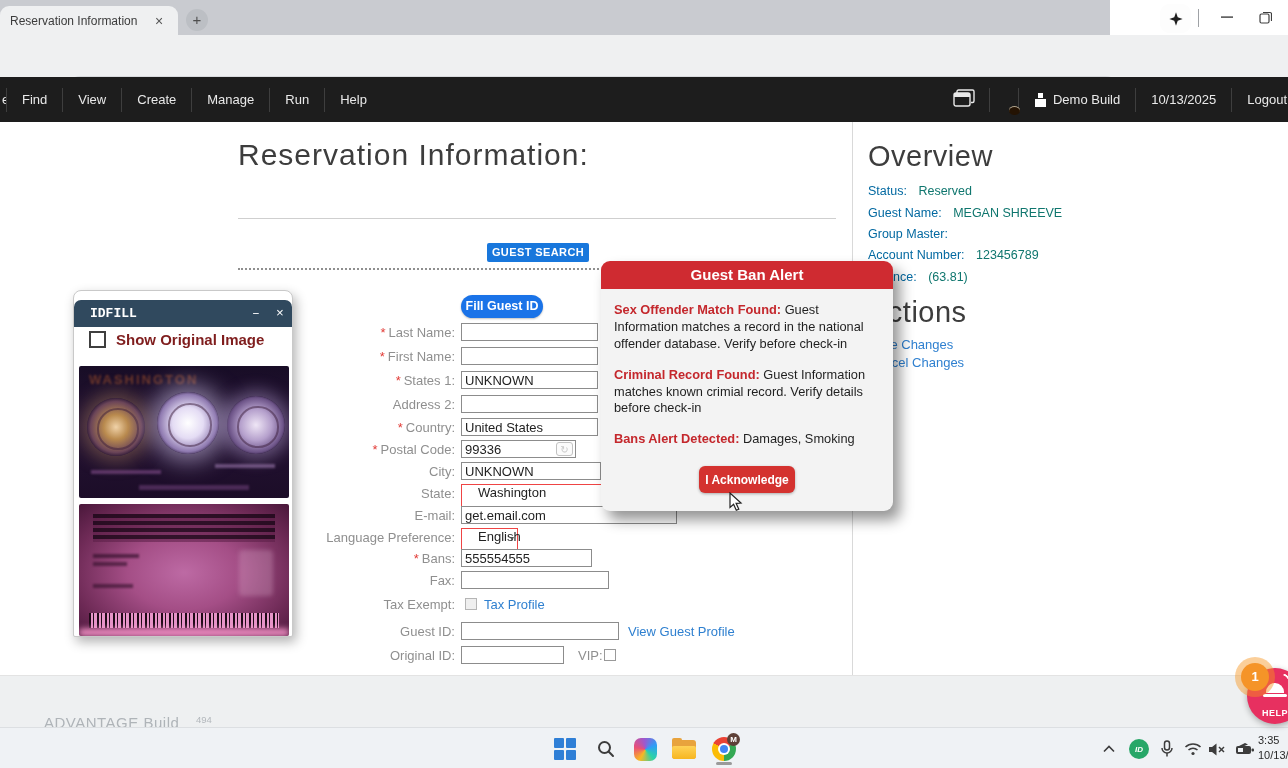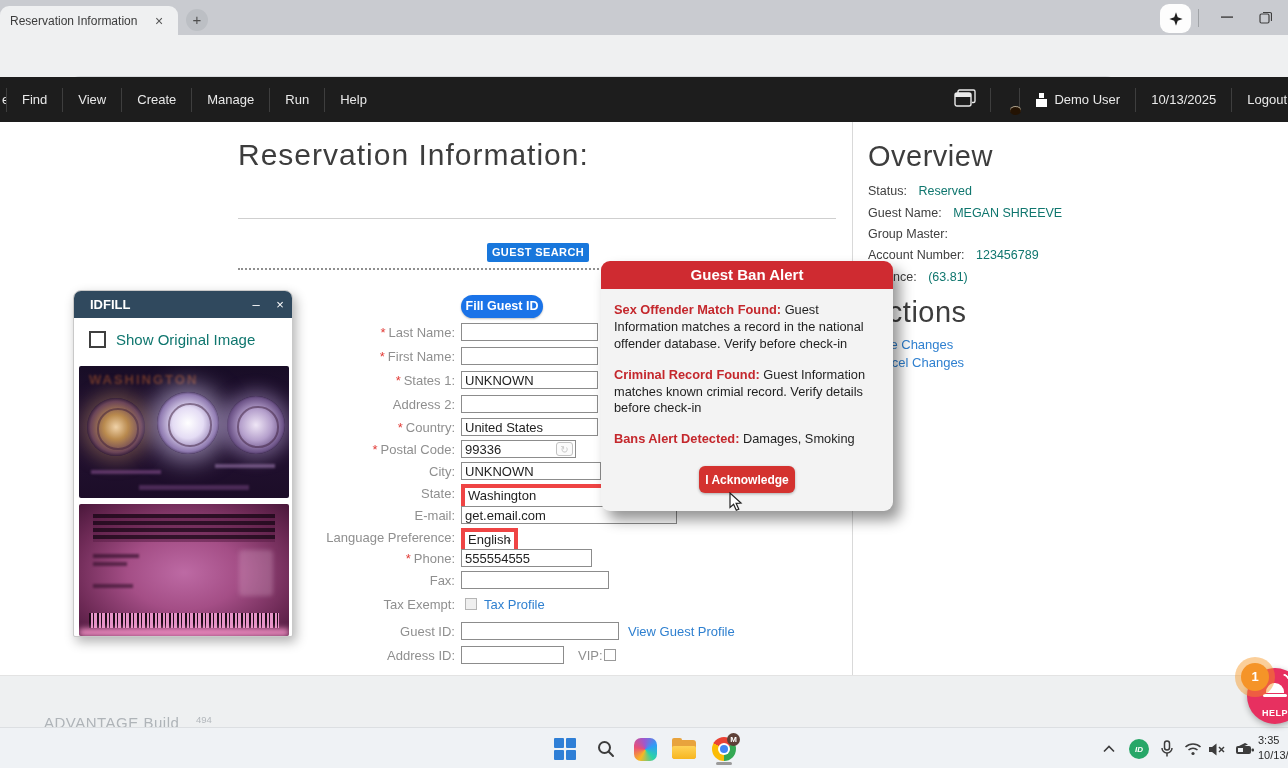--- a/index.html
+++ b/index.html
@@ -2,21 +2,21 @@
 <html><head>
 <meta charset="utf-8">
 <style>
   * { margin:0; padding:0; box-sizing:border-box; }
   html,body { background:#555; }
   .screen { position:relative; width:1288px; height:768px; overflow:hidden;
     font-family:"Liberation Sans", sans-serif; background:#fff; }
   .abs { position:absolute; }
 
   
-  .tabstrip { left:0; top:0; width:1288px; height:35px; background:#c9cbd0; }
+  .tabstrip { left:0; top:0; width:1110px; height:35px; background:#c9cbd0; }
   .btab { left:0; top:6px; width:178px; height:29px; background:#eff0f1;
     border-radius:9px 9px 0 0; display:flex; align-items:center; padding:0 10px; }
   .btab-title { font-size:12px; color:#3c3c3c; white-space:nowrap; overflow:hidden; flex:1; }
   .btab-close { color:#555; font-size:14px; width:18px; text-align:center; cursor:default; }
   .newtab { left:186px; top:9px; width:22px; height:22px; border-radius:50%;
     background:#bcbfc4; color:#4e4e4e; font-size:15px; text-align:center; line-height:21px; }
   .winbtn { top:0; height:34px; display:flex; align-items:center; justify-content:center; color:#3f3f3f; }
   .sparkle-box { left:1160px; top:4px; width:31px; height:29px; background:#fdfdfd; border-radius:9px;
     display:flex; align-items:center; justify-content:center; }
   .strip-sep { left:1198px; top:9px; width:1px; height:18px; background:#9fa2a6; }
@@ -61,39 +61,39 @@
   .btn-fill { left:461px; top:295px; width:82px; height:23px; background:#1a73e8; color:#fff;
     font-size:12.5px; font-weight:bold; text-align:center; line-height:23px; border-radius:13px;
     box-shadow:0 1px 2px rgba(0,0,0,.25); }
 
   
   .flab { position:absolute; left:0; width:455px; text-align:right; font-size:13px; color:#8f8f8f; top:0; }
   .req { color:#e23b36; margin-right:3px; }
   .fin { position:absolute; top:-2px; height:18px; border:1px solid #8c8c8c; background:#fff;
     font-family:"Liberation Sans",sans-serif; font-size:13px; color:#222; padding:0 3px; }
   .frow { position:absolute; left:0; height:20px; width:900px; }
-  .combo { position:absolute; top:-2px; height:32px; border:4px solid #ef4444; background:#fff;
-    font-size:13px; color:#222; padding:0 3px; line-height:16px; }
+  .combo { position:absolute; top:-2px; height:32px; border:1px solid #ef4444; background:#fff;
+    font-size:13px; color:#222; padding:0 16px; line-height:16px; }
   .combo .arr { position:absolute; right:3px; top:2px; font-size:8px; color:#555; }
   .link { color:#2f80d0; font-size:13px; cursor:pointer; }
   .cb { position:absolute; width:12px; height:12px; border:1px solid #999; background:#fff; top:1px; }
   .cb.dis { background:#efefef; border-color:#b5b5b5; }
   .postal-refresh { position:absolute; left:556px; top:0; width:17px; height:14px; border:1px solid #c2c2c2;
     border-radius:3px; color:#c9c9c9; font-size:10px; text-align:center; line-height:13px; background:#fbfbfb; }
 
   
   .idwin { left:73px; top:290px; width:220px; height:347px; background:#fff; border-radius:8px 8px 2px 2px;
     box-shadow:3px 5px 12px rgba(0,0,0,.3); z-index:30; border:1px solid #c9c9c9; }
-  .idbar { position:absolute; left:0; top:0; width:100%; height:27px; background:#30495e;
-    border-radius:7px 7px 0 0; color:#fff; display:flex; align-items:center; }
+  .idbar { position:absolute; left:0; top:9px; width:100%; height:27px; background:#30495e;
+    border-radius:7px 7px 0 0; color:#fff; display:flex; align-items:center;font-family:Liberation Mono, monospace; }
   .idbar .t { font-size:13px; font-weight:bold; margin-left:16px; flex:1; }
   .idbar .wb { width:24px; text-align:center; font-size:13px; }
   .idcheckrow { position:absolute; left:15px; top:40px; display:flex; align-items:center; }
   .idcb { width:17px; height:17px; border:2px solid #3f3f3f; background:#fff; margin-right:10px; }
-  .idcheckrow .cl { font-size:15px; font-weight:400; color:#0f766e; }
+  .idcheckrow .cl { font-size:15px; font-weight:700; color:#7f1d1d; }
   .uv1 { position:absolute; left:5px; top:75px; width:210px; height:132px; border-radius:2px; overflow:hidden;
     background:linear-gradient(180deg,#180d26 0%, #241233 45%, #1c0d28 100%); }
   .uv1 .wa { position:absolute; left:10px; top:6px; font-size:13px; font-weight:bold; letter-spacing:2px;
     color:#7a3d2a; opacity:.85; filter:blur(1px); }
   .uv1 .dl { position:absolute; right:8px; top:9px; font-size:6px; color:#b06a35; opacity:.75; filter:blur(.6px); }
   .uv1 .sub { position:absolute; left:64px; top:22px; font-size:6px; color:#8a5a9a; opacity:.8; filter:blur(.6px); }
   .seal { position:absolute; border-radius:50%; }
   .s1 { left:8px; top:32px; width:58px; height:58px;
     background:radial-gradient(circle, #f0d2a8 0%, #b98a4e 30%, #6a4458 62%, rgba(60,30,70,0) 75%);
     box-shadow:0 0 18px 6px rgba(220,170,110,.35); }
@@ -129,21 +129,21 @@
   .alert-p { font-size:12.8px; line-height:1.32; color:#1f1f1f; margin-bottom:14px; }
   .alert-lead { color:#c4272c; font-weight:bold; }
   .btn-ack { display:block; margin:18px auto 4px; width:96px; height:27px; background:#d4322f; border:none;
     border-radius:6px; color:#fff; font-weight:bold; font-size:12px; font-family:"Liberation Sans",sans-serif;
     box-shadow:0 1px 3px rgba(0,0,0,.3); }
 
   
   .vline { left:852px; top:122px; width:1px; height:553px; background:#d9d9d9; }
   .ov-head { left:868px; top:140px; font-size:29px; font-weight:300; color:#3d3d3d; letter-spacing:.5px; }
   .ovrow { position:absolute; left:868px; font-size:12.5px; white-space:nowrap; }
-  .ovlab { color:#404040; margin-right:8px; }
+  .ovlab { color:#0369a1; margin-right:8px; }
   .ovval { color:#0f766e; }
   .act-head { left:868px; top:296px; font-size:29px; font-weight:300; color:#3d3d3d; letter-spacing:.5px; z-index:5; }
   .actlink { position:absolute; left:868px; font-size:13px; color:#2f80d0; z-index:5; }
 
   
   .graystrip { left:0; top:675px; width:1288px; height:52px; background:#eef0f1; border-top:1px solid #e3e3e3; }
   .buildtxt { left:4px; top:714px; font-size:15px; color:#9aa0a6; opacity:.75; filter:blur(.4px); letter-spacing:.5px;margin-left:40px; }
   .buildnum { left:196px; top:714px; font-size:9.5px; color:#9aa0a6; opacity:.7; filter:blur(.4px); }
 
   
@@ -284,21 +284,21 @@
             <rect x="1" y="4" width="16" height="13" rx="2" fill="none" stroke="#e9e9e9" stroke-width="1.4"></rect>
             <path d="M4 4 V2.5 a1.5 1.5 0 0 1 1.5-1.5 H19.5 a1.5 1.5 0 0 1 1.5 1.5 V12 a1.5 1.5 0 0 1 -1.5 1.5 H18" fill="none" stroke="#e9e9e9" stroke-width="1.4"></path>
             <rect x="1" y="4" width="16" height="4" fill="#e9e9e9"></rect>
           </svg>
       </span>
       <span class="msep"></span>
       <span style="margin:0 14px;"><span class="orange-orb"></span></span>
       <span class="msep"></span>
       <span class="mitem" style="display:flex; align-items:center;">
         <span class="person-ico"></span>
-        <span>Demo User</span>
+        <span>Demo Build</span>
       </span>
       <span class="msep"></span>
       <span class="mitem">10/13/2025</span>
       <span class="msep"></span>
       <span class="mitem">Logout</span>
     </div>
   </div>
 
   <div class="abs page-title">Reservation Information:</div>
 
@@ -349,39 +349,39 @@
     <input class="fin" style="left: 461px; width: 216px;" value="get.email.com">
   </div>
   <div class="frow" style="top:530px;">
     <span class="flab"><span>Language Preference:</span></span>
     <div class="combo" style="left:461px; width:57px;">
       <span>English</span>
       <span class="arr">▾</span>
     </div>
   </div>
   <div class="frow" style="top:551px;">
-    <span class="flab"><span class="req">*</span><span>Phone:</span></span>
+    <span class="flab"><span class="req">*</span><span>Bans:</span></span>
     <input class="fin" style="left: 461px; width: 131px;" value="555554555">
   </div>
   <div class="frow" style="top:573px;">
     <span class="flab"><span>Fax:</span></span>
     <input class="fin" style="left: 461px; width: 148px;" value="">
   </div>
   <div class="frow" style="top:597px;text-decoration:underline;">
     <span class="flab"><span>Tax Exempt:</span></span>
     <span class="cb dis" style="left:465px;"></span>
     <span class="link" style="position:absolute; left:484px;">Tax Profile</span>
   </div>
   <div class="frow" style="top:624px;">
     <span class="flab"><span>Guest ID:</span></span>
     <input class="fin" style="left: 461px; width: 158px;" value="">
     <span class="link" style="position:absolute; left:628px;">View Guest Profile</span>
   </div>
   <div class="frow" style="top:648px;">
-    <span class="flab"><span>Address ID:</span></span>
+    <span class="flab"><span>Original ID:</span></span>
     <input class="fin" style="left: 461px; width: 103px;" value="">
     <span style="position:absolute; left:578px; color:#8f8f8f; font-size:13px;">VIP:</span>
     <span class="cb" style="left:604px;"></span>
   </div>
 
   <div class="abs idwin">
     <div class="idbar">
       <span class="t">IDFILL</span>
       <span class="wb">–</span>
       <span class="wb">×</span>

